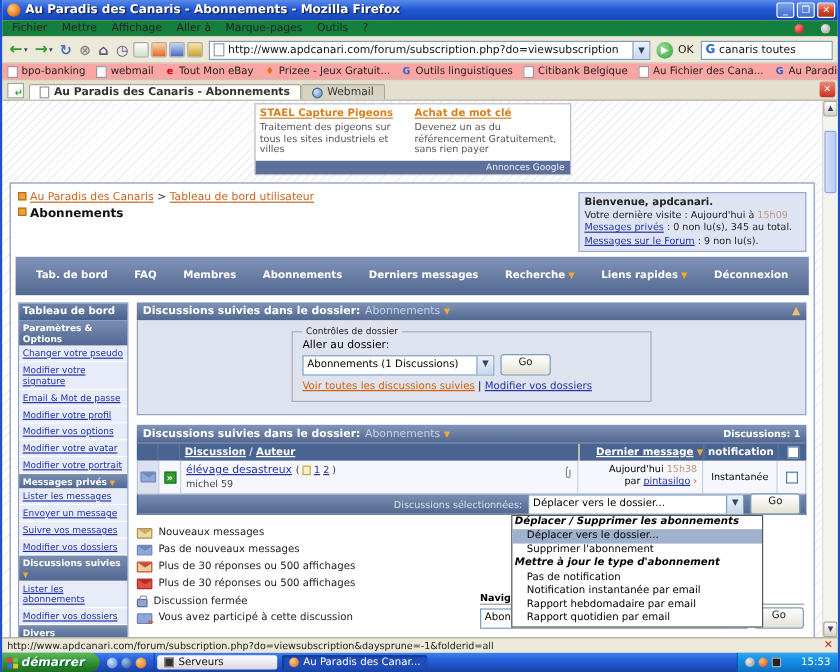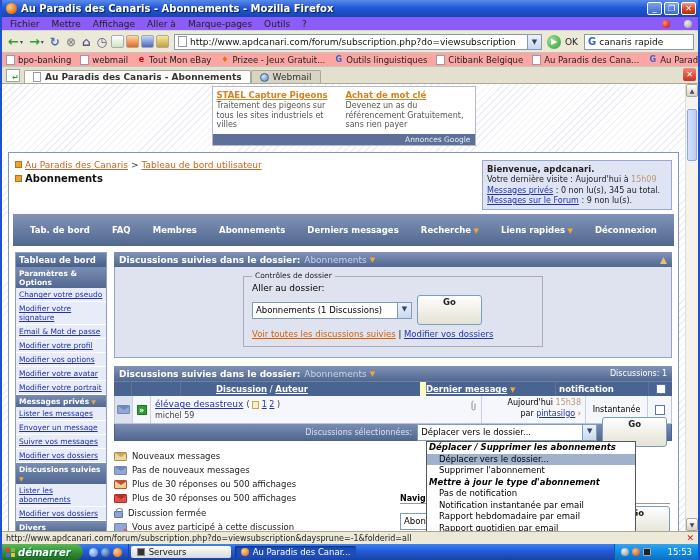--- a/index.html
+++ b/index.html
@@ -8,21 +8,21 @@
   .window { width:700px; height:560px; display:flex; flex-direction:column; border-left:2px solid #1C51D0; border-right:2px solid #1C51D0; }
 
   
   .titlebar { height:17px; background:linear-gradient(#5A8BE8,#2458D8 45%,#1646B4); display:flex; align-items:center; padding:0 2px 0 4px; flex:0 0 auto; }
   .ff-logo { width:11px; height:11px; border-radius:50%; background:radial-gradient(circle at 35% 35%, #FFD080, #E87010 70%, #B04000); margin-right:4px; flex:0 0 auto; }
   .titletext { color:#fff; font-weight:bold; font-size:10px; flex:1; white-space:nowrap; overflow:hidden; text-shadow:1px 1px 1px #123; }
   .winbtn { width:15px; height:13px; margin-left:2px; border:1px solid #fff; border-radius:2px; color:#fff; font-size:8px; line-height:11px; text-align:center; background:linear-gradient(#7AA0E8,#3E6CD0); }
   .winbtn.close { background:linear-gradient(#F0A088,#D84828 50%,#B03010); }
 
   
-  .menubar { height:14px; background:#8b5cf6; border-bottom:1px solid #D8D4C4; display:flex; align-items:center; padding:0 2px; flex:0 0 auto;gap:10px; }
+  .menubar { height:14px; background:#15803d; border-bottom:1px solid #D8D4C4; display:flex; align-items:center; padding:0 2px; flex:0 0 auto;gap:10px; }
   .menuitem { padding:0 6px; font-size:9px; color:#222; }
   .menu-spacer { flex:1; }
   .mdot { width:8px; height:8px; border-radius:50%; margin-right:4px; }
   .mdot.red { background:radial-gradient(circle at 35% 35%, #F88, #C00); }
   .mdot.gray { background:radial-gradient(circle at 35% 35%, #EEE, #999); }
 
   
   .toolbar { height:22px; background:#ECE9D8; border-bottom:1px solid #C8C4B4; display:flex; align-items:center; padding:0 4px; gap:2px; flex:0 0 auto; }
   .tbtn { height:18px; display:flex; align-items:center; padding:0 2px; border-radius:2px; }
   .nav-glyph { font-size:13px; font-weight:bold; color:#2E9E2E; line-height:16px; }
@@ -81,21 +81,21 @@
   .ad-cols { display:flex; padding:3px 4px 4px 4px; gap:4px; }
   .ad { flex:1; }
   .ad-title { color:#D88020; font-weight:bold; font-size:8.5px; text-decoration:underline; }
   .ad-body { color:#555; font-size:8px; line-height:1.2; margin-top:1px; }
   .ad-footer { background:#5C7099; color:#E8ECF8; font-size:7.5px; text-align:right; padding:1px 4px; }
 
   
   .shell { margin:0 4px; border:1px solid #8496BC; background:#fff; padding:4px; }
   .pagehead { display:flex; justify-content:space-between; align-items:flex-start; padding:3px 2px 4px 2px; }
   .crumbs { font-size:9px; }
-  .crumb-row { display:flex; align-items:center; gap:3px; margin-bottom:3px; }
+  .crumb-row { display:flex; gap:3px; margin-bottom:3px; }
   .crumb-ico { width:7px; height:7px; background:#E8A33D; border:1px solid #B87010; flex:0 0 auto; }
   .crumb-link { color:#C86420; text-decoration:underline; }
   .crumb-sep { color:#333; }
   .crumb-cur { font-weight:bold; color:#111; font-size:10px; }
   .welcome { width:190px; background:#DEE4F4; border:1px solid #9AA8CC; padding:3px 4px; font-size:8px; color:#222; line-height:1.3; }
   .welcome b { font-size:8.5px; }
   .wl-link { color:#2233AA; text-decoration:underline; }
   .time { color:#BB9977; }
 
   
@@ -114,46 +114,46 @@
   .sb-row.link { color:#2233AA; text-decoration:underline; font-size:7.5px; padding:2px 3px; border-bottom:1px solid #FFF; background:#E8ECF8; }
 
   
   .maincol { flex:1; min-width:0; }
   .phead { height:15px; background:linear-gradient(#8193B8,#52688F); display:flex; align-items:center; padding:0 5px; color:#fff; }
   .phead .ttl { font-weight:bold; font-size:9px; }
   .phead .folder { color:#C8D2E8; font-size:9px; margin-left:4px; }
   .phead .farrow { color:#F0A838; font-size:7px; margin-left:3px; }
   .phead .spacer { flex:1; }
   .collapse-btn { color:#F0C070; font-size:9px; }
-  .count-label { font-weight:normal; font-size:8px; }
+  .count-label { font-weight:bold; font-size:8px; }
 
   .p1body { border:1px solid #94A3C4; border-top:none; background:#DFE3F0; padding:9px 0 10px 0; }
   .fieldset { width:300px; margin:0 auto; border:1px solid #AAB; background:#DFE3F0; padding:6px 8px 7px 8px; position:relative; }
   .fs-legend { position:absolute; top:-6px; left:8px; background:#DFE3F0; padding:0 3px; font-size:7.5px; color:#222; }
   .fs-label { font-size:9px; margin-bottom:2px; }
   .fs-row { display:flex; align-items:center; gap:5px; margin-bottom:4px; }
   .fs-links { font-size:8.5px; }
   .link-orange { color:#D95E00; text-decoration:underline; }
   .link-blue { color:#2233AA; text-decoration:underline; }
 
   .sel { display:flex; border:1px solid #7F9DB9; background:#fff; height:17px; align-items:center; }
   .sel .txt { flex:1; padding:0 3px; font-size:8.5px; white-space:nowrap; overflow:hidden; }
   .sel .btn { width:14px; align-self:stretch; background:linear-gradient(#ECF2FC,#C8D8F0); border-left:1px solid #7F9DB9; text-align:center; font-size:7px; line-height:13px; color:#346; }
   .sel.w-folder { width:160px; }
   .sel.w-action { width:180px; }
   .sel.w-quick { width:238px; }
-  .xpbtn { border:1px solid #7B9EBD; border-radius:3px; background:linear-gradient(#FEFEFE,#E4E2D4); font-size:8.5px; padding:0 25px; height:30px; line-height:13px; color:#222;font-weight:bold; }
+  .xpbtn { border:1px solid #7B9EBD; border-radius:3px; background:linear-gradient(#FEFEFE,#E4E2D4); font-size:8.5px; padding:0 14px; height:18px; line-height:13px; color:#222; }
 
   
   .p2 { margin-top:8px; position:relative; }
-  .colrow { display:flex; background:#4A6491; border-top:1px solid #6B81A8; height:15px; align-items:center; color:#fff; font-size:8.5px;gap:31px; }
+  .colrow { display:flex; background:#4A6491; border-top:1px solid #6B81A8; height:15px; align-items:center; color:#fff; font-size:8.5px; }
   .colrow .c-ico { width:18px; flex:0 0 auto; border-right:1px solid #5C739E; align-self:stretch; }
   .col-link { font-weight:bold; text-decoration:underline; color:#fff; }
   .c-disc { flex:1; padding:0 4px; }
-  .c-last { width:104px; text-align:left; flex:0 0 auto; border-left:6px solid #fef9c3; align-self:stretch; line-height:15px; }
+  .c-last { width:104px; text-align:right; flex:0 0 auto; border-left:1px solid #fef9c3; align-self:stretch; line-height:15px; }
   .c-notif { width:62px; text-align:center; font-weight:bold; flex:0 0 auto; border-left:1px solid #5C739E; align-self:stretch; line-height:15px; }
   .c-check { width:24px; text-align:center; flex:0 0 auto; border-left:1px solid #5C739E; align-self:stretch; display:flex; align-items:center; justify-content:center; }
   .sort-arrow { color:#F0A838; font-size:7px; }
   .checkbox { width:10px; height:10px; background:#fff; border:1px solid #5577AA; display:inline-block; }
 
   .datarow { display:flex; border:1px solid #B9C4DC; border-top:none; background:#F6F7FC; min-height:28px; }
   .d-ico { width:18px; flex:0 0 auto; background:#DCE1F0; border-right:1px solid #C8D0E4; display:flex; align-items:center; justify-content:center; }
   .d-main { flex:1; padding:2px 4px; display:flex; }
   .d-main-left { flex:1; }
   .thread-link { color:#2233AA; text-decoration:underline; font-size:9px; }
@@ -289,21 +289,21 @@
     <span class="ext-ico i4"></span>
     <span class="urlbox">
       <span class="page-ico"></span>
       <span class="urltext">http://www.apdcanari.com/forum/subscription.php?do=viewsubscription</span>
       <span class="url-drop">▼</span>
     </span>
     <span class="go-circle">▶</span>
     <span class="ok-label">OK</span>
     <span class="searchbox">
       <span class="g-ico">G</span>
-      <span class="searchtext">canaris rapide</span>
+      <span class="searchtext">canaris toutes</span>
     </span>
   </div>
 
   <div class="bookmarksbar">
 
       <span class="bm">
         <span class="bm-ico page"></span>
         <span class="bm-label">bpo-banking</span>
       </span>
 
@@ -327,21 +327,21 @@
         <span class="bm-label">Outils linguistiques</span>
       </span>
 
       <span class="bm">
         <span class="bm-ico page"></span>
         <span class="bm-label">Citibank Belgique</span>
       </span>
 
       <span class="bm">
         <span class="bm-ico page"></span>
-        <span class="bm-label">Au Paradis des Cana...</span>
+        <span class="bm-label">Au Fichier des Cana...</span>
       </span>
 
       <span class="bm">
         <span class="bm-ico google"></span>
         <span class="bm-label">Au Paradis des Oise...</span>
       </span>
 
     </div>
 
   <div class="tabbar">

